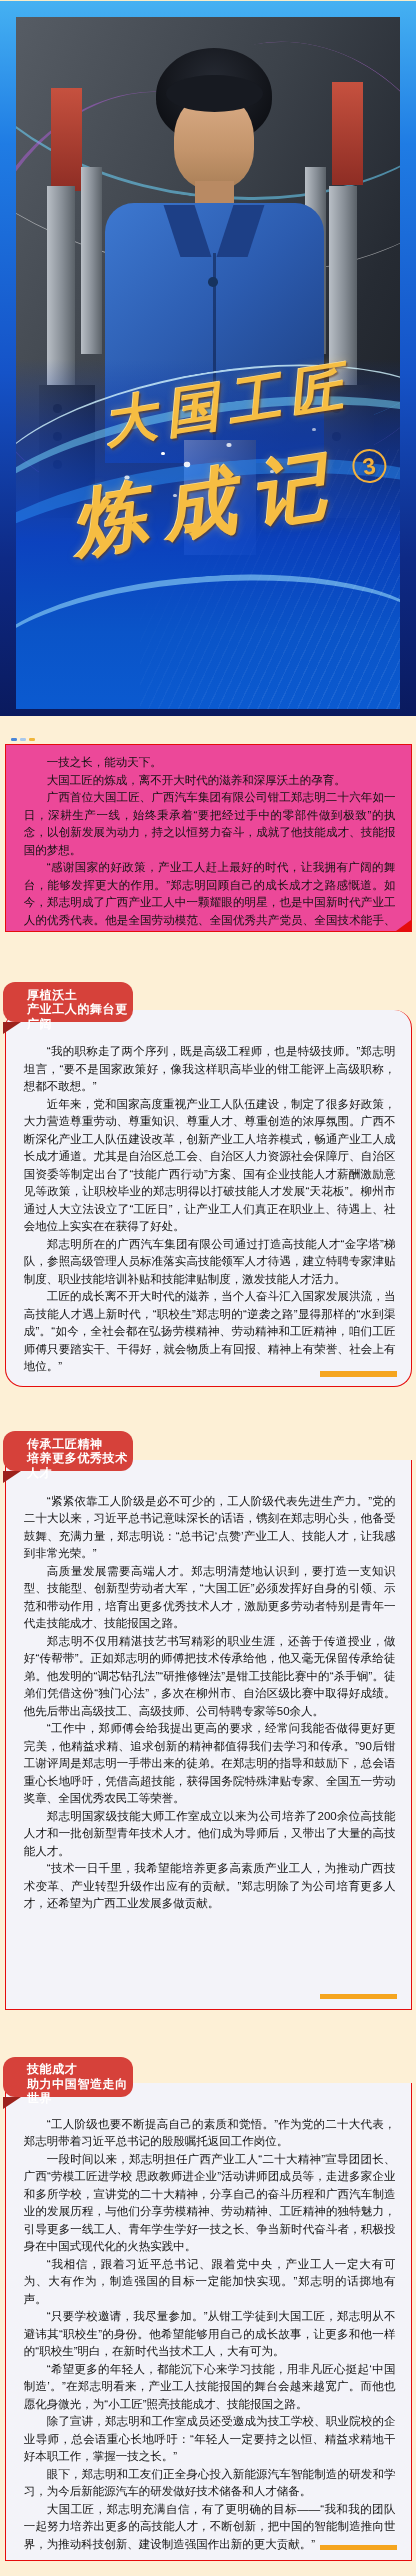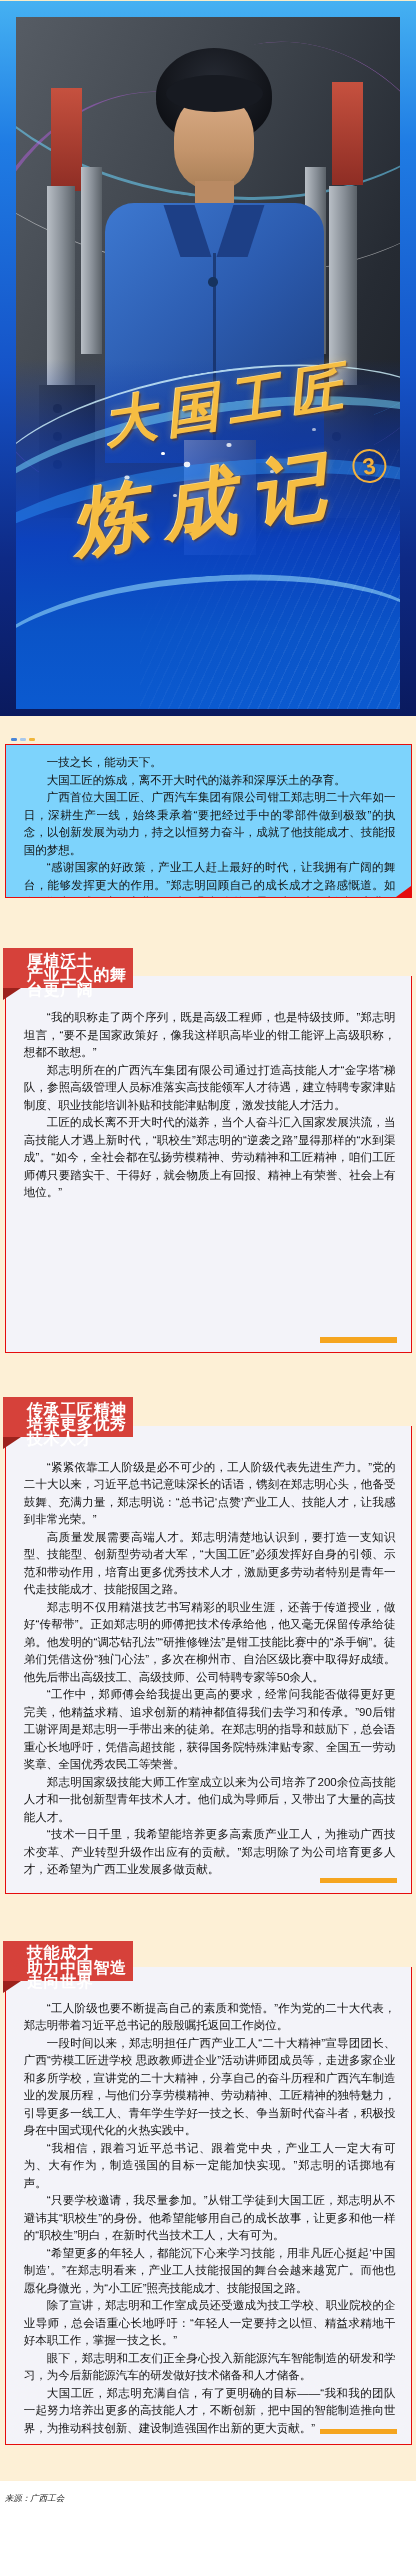--- a/index.html
+++ b/index.html
@@ -58,38 +58,38 @@
   .badge { position:absolute; right:2.4px; top:101px; width:34px; height:34px; border:2.4px solid #f2b13d; border-radius:50%;
            color:#f2b13d; font-size:23px; font-weight:bold; line-height:30px; text-align:center;
            text-shadow:0.6px 1.2px 1.2px rgba(90,40,0,.5); }
 
   
   .content { background:#fdf0d6; overflow:hidden; padding-bottom:36px; }
   .dots { margin:22.3px 0 0 11px; height:2.4px; font-size:0; }
   .dots i { display:inline-block; width:6px; height:2.4px; border-radius:1.2px; margin-right:3px; }
   .d1 { background:#4a86d8; } .d2 { background:#a8c8ec; } .d3 { background:#f0b63c; }
 
-  .intro-box { position:relative; margin:3.6px 4.8px 0 4.8px; height:154px; overflow:hidden;
-          background:#7dd3fc; border:1.2px solid #e50d0d; padding:9px 15.7px 0 18px; }
+  .intro-box { position:relative; margin:3.6px 4.8px 0 4.8px; height:188px; overflow:hidden;
+          background:#ec4899; border:1.2px solid #e50d0d; padding:9px 15.7px 0 18px; }
   .fold-br { position:absolute; right:0; bottom:0; width:0; height:0;
           border-bottom:11px solid #e50d0d; border-left:15.7px solid transparent; }
 
   .para { font-size:11.5px; line-height:17.5px; color:#121212; text-align:justify; text-indent:2em; }
 
   .sec-header { position:relative; z-index:2; margin:50px 0 -12px 3px; width:130px; height:40px;
           background:#d6413a; color:#ffffff; padding:5.4px 0 0 24px;
-          font-size:16px; font-weight:bold; line-height:14.5px; letter-spacing:0.6px; }
+          font-size:12px; font-weight:bold; line-height:14.5px; letter-spacing:0.6px;border-radius:12px; }
   .sec-header.h2 { margin-top:44px; margin-bottom:-11.5px; }
   .sec-header.h3 { margin-top:47px; margin-bottom:-14px; }
   .hfold { position:absolute; left:0; top:100%; width:0; height:0;
           border-top:12px solid #9c221c; border-right:18px solid transparent; }
 
   .sec-box { position:relative; margin:0 4.8px; overflow:hidden; background:#f3f3f9;
           border:1.2px solid #e50d0d; border-top:none; padding:33px 15.7px 0 18px; }
-  .sec-box.b1 { height:377px; } .sec-box.b2 { height:468px; } .sec-box.b3 { height:478px; }
+  .sec-box.b1 { height:377px;border-radius:18px; } .sec-box.b2 { height:550px; } .sec-box.b3 { height:478px; }
   .accent-bar { position:absolute; right:14.5px; bottom:9.7px; width:77px; height:5.4px; background:#f5a51f; }
 
   .page-footer { background:#ffffff; height:30px; padding:12px 0 0 4.8px;font-style:italic; }
   .source { font-size:8.5px; color:#222222; }
 </style>
 </head>
 <body>
 
 <div class="page">
 
@@ -159,20 +159,21 @@
     </section>
 
     <div class="sec-header">
       <div>厚植沃土</div>
       <div>产业工人的舞台更广阔</div>
       <span class="hfold"></span>
     </div>
     <section class="sec-box b1">
       <div>
           <p class="para">“我的职称走了两个序列，既是高级工程师，也是特级技师。”郑志明坦言，“要不是国家政策好，像我这样职高毕业的钳工能评上高级职称，想都不敢想。”</p>
+          <p class="para">近年来，党和国家高度重视产业工人队伍建设，制定了很多好政策，大力营造尊重劳动、尊重知识、尊重人才、尊重创造的浓厚氛围。广西不断深化产业工人队伍建设改革，创新产业工人培养模式，畅通产业工人成长成才通道。尤其是自治区总工会、自治区人力资源社会保障厅、自治区国资委等制定出台了“技能广西行动”方案、国有企业技能人才薪酬激励意见等政策，让职校毕业的郑志明得以打破技能人才发展“天花板”。柳州市通过人大立法设立了“工匠日”，让产业工人们真正在职业上、待遇上、社会地位上实实在在获得了好处。</p>
           <p class="para">郑志明所在的广西汽车集团有限公司通过打造高技能人才“金字塔”梯队，参照高级管理人员标准落实高技能领军人才待遇，建立特聘专家津贴制度、职业技能培训补贴和技能津贴制度，激发技能人才活力。</p>
           <p class="para">工匠的成长离不开大时代的滋养，当个人奋斗汇入国家发展洪流，当高技能人才遇上新时代，“职校生”郑志明的“逆袭之路”显得那样的“水到渠成”。“如今，全社会都在弘扬劳模精神、劳动精神和工匠精神，咱们工匠师傅只要踏实干、干得好，就会物质上有回报、精神上有荣誉、社会上有地位。”</p>
         </div>
       <span class="accent-bar"></span>
     </section>
 
     <div class="sec-header h2">
       <div>传承工匠精神</div>
       <div>培养更多优秀技术人才</div>
       <span class="hfold"></span>

